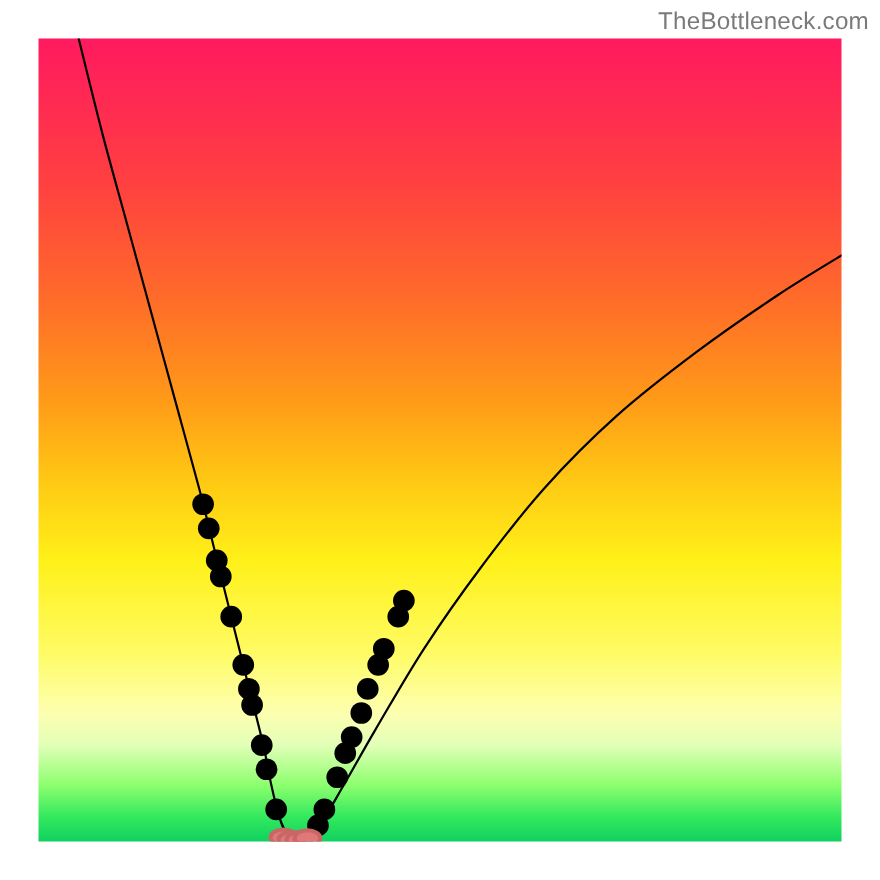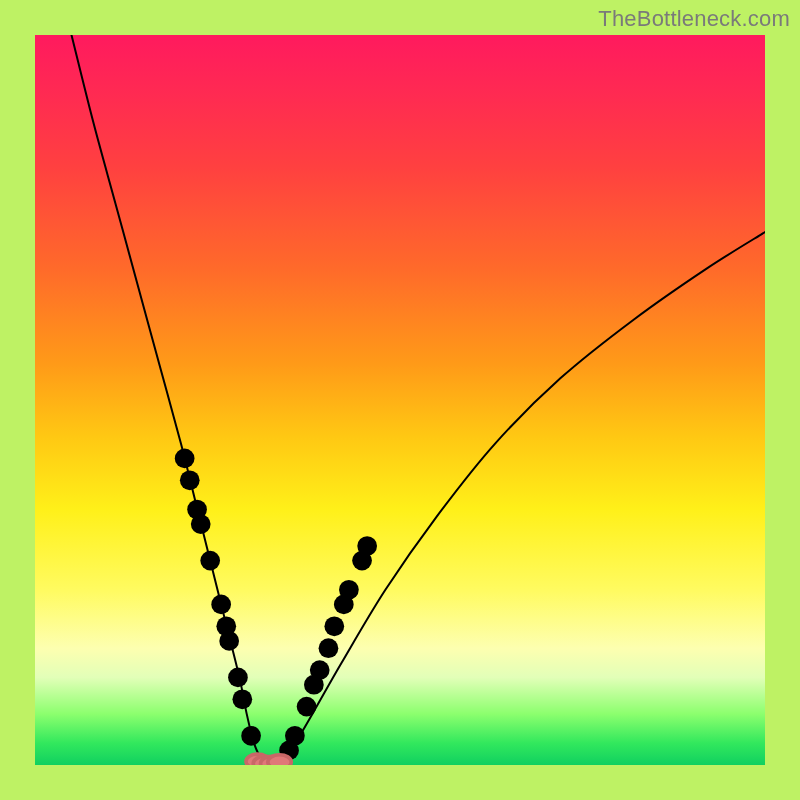--- a/index.html
+++ b/index.html
@@ -10,21 +10,21 @@
     overflow: hidden;
     background: #000;
     font-family: Arial, Helvetica, sans-serif;
   }
   .frame {
     position: absolute;
     left: 0;
     top: 0;
     width: 800px;
     height: 800px;
-    background: #bef264;
+    background: #ffffff;
   }
   .plot-area {
     position: absolute;
     left: 35px;
     top: 35px;
     width: 730px;
     height: 730px;
     
     background: linear-gradient(
       to bottom,

